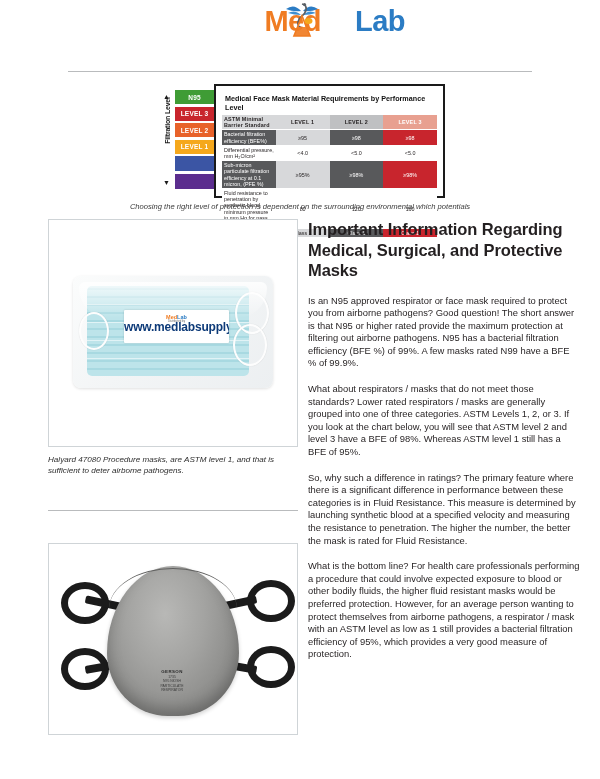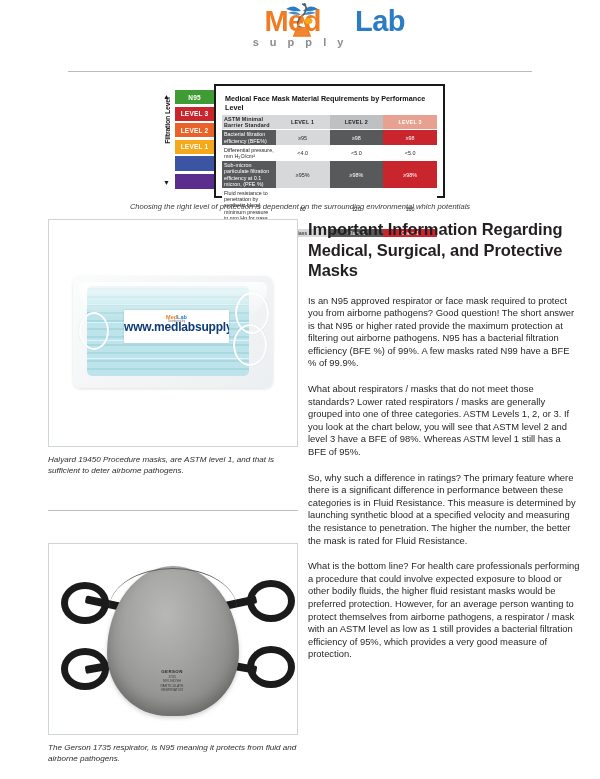--- a/index.html
+++ b/index.html
@@ -220,21 +220,20 @@
         <path d="M35 9 Q27 3 20 11 Q28 12 35 9 Z" fill="#2b7cc4"></path>
         <path d="M5 13 Q12 9 18 15 Q11 15 5 13 Z" fill="#3f8fd0"></path>
         <path d="M33 13 Q26 9 20 15 Q27 15 33 13 Z" fill="#3f8fd0"></path>
         <path d="M19 4 q5 1 4 6 q-1 4 -4 6 q-3 2 -4 6 q-1 5 4 6" fill="none" stroke="#5a6066" stroke-width="1.7"></path>
         <circle cx="21.5" cy="4.5" r="1.6" fill="#5a6066"></circle>
         <path d="M19 16 L11 36 L27 36 Z" fill="none" stroke="#f07c22" stroke-width="1.7"></path>
         <path d="M15.2 27 L22.8 27 L27 36 L11 36 Z" fill="#f07c22" opacity=".92"></path>
         <ellipse cx="25.5" cy="21" rx="4" ry="3" fill="#f5a81c"></ellipse>
       </svg>
     </div>
-    <div class="logo-sub">s u p p l y</div>
   </div>
 </div>
 
 <div class="hr-top"></div>
 
 <div class="chart-wrap">
   <div class="chart-inner">
 
     <div class="filt-axis">
       <div class="arrow-up">▲</div>
@@ -313,21 +312,21 @@
     <div class="ear-loop" style="left:186px;top:72px;width:30px;height:38px;"></div>
     <div class="ear-loop" style="left:184px;top:104px;width:30px;height:38px;"></div>
     <div class="bag-sheen"></div>
     <div class="bag-label">
       <div class="bag-label-logo"><span style="color:#f07c22">Med</span><span style="color:#2b7cc4">Lab</span></div>
       <div class="bag-label-tag">Distributed by</div>
       <div class="bag-label-url">www.medlabsupply.com</div>
     </div>
   </div>
 
-  <div class="photo-caption">Halyard 19450 Procedure masks, are ASTM level 1, and that is sufficient to deter airborne pathogens.</div>
+  <div class="photo-caption">Halyard 47080 Procedure masks, are ASTM level 1, and that is sufficient to deter airborne pathogens.</div>
 
   <div class="hr-left"></div>
 
   <div class="photo-frame photo-resp" style="margin-top:32px">
     <div class="strap-loop" style="left:12px;top:38px;width:34px;height:28px;"></div>
     <div class="strap-loop" style="left:198px;top:36px;width:34px;height:28px;"></div>
     <div class="strap-loop" style="left:12px;top:104px;width:34px;height:28px;"></div>
     <div class="strap-loop" style="left:198px;top:102px;width:34px;height:28px;"></div>
     <div class="strap" style="left:36px;top:56px;width:46px;height:8px;transform:rotate(12deg);"></div>
     <div class="strap" style="left:162px;top:56px;width:46px;height:8px;transform:rotate(-12deg);"></div>
@@ -337,21 +336,20 @@
     <div class="resp-seam"></div>
     <div class="resp-print">
       <b>GERSON</b>
       <span>1735</span>
       <span>N95 NIOSH</span>
       <span>PARTICULATE</span>
       <span>RESPIRATOR</span>
     </div>
   </div>
 
-  <div class="photo-caption">The Gerson 1735 respirator, is N95 meaning it protects from fluid and airborne pathogens.</div>
 </div>
 
 <div class="col-right">
   <h1 class="headline">Important Information Regarding Medical, Surgical, and Protective Masks</h1>
   <p class="body">Is an N95 approved respirator or face mask required to protect you from airborne pathogens?  Good question!  The short answer is that N95 or higher rated provide the maximum protection at filtering out airborne pathogens.  N95 has a bacterial filtration efficiency (BFE %) of 99%.  A few masks rated N99 have a BFE % of 99.9%.</p>
   <p class="body">What about respirators / masks that do not meet those standards?  Lower rated respirators / masks are generally grouped into one of three categories.  ASTM Levels 1, 2, or 3.  If you look at the chart below, you will see that ASTM level 2 and level 3 have a BFE of 98%.  Whereas ASTM level 1 still has a BFE of 95%.</p>
   <p class="body">So, why such a difference in ratings?  The primary feature where there is a significant difference in performance between these categories is in Fluid Resistance.  This measure is determined by launching synthetic blood at a specified velocity and measuring the resistance to penetration.  The higher the number, the better the mask is rated for Fluid Resistance.</p>
   <p class="body">What is the bottom line?  For health care professionals performing a procedure that could involve expected exposure to blood or other bodily fluids, the higher fluid resistant masks would be preferred protection.  However, for an average person wanting to protect themselves from airborne pathogens, a respirator / mask with an ASTM level as low as 1 still provides a bacterial filtration efficiency of 95%, which provides a very good measure of protection.</p>
 </div>
 

